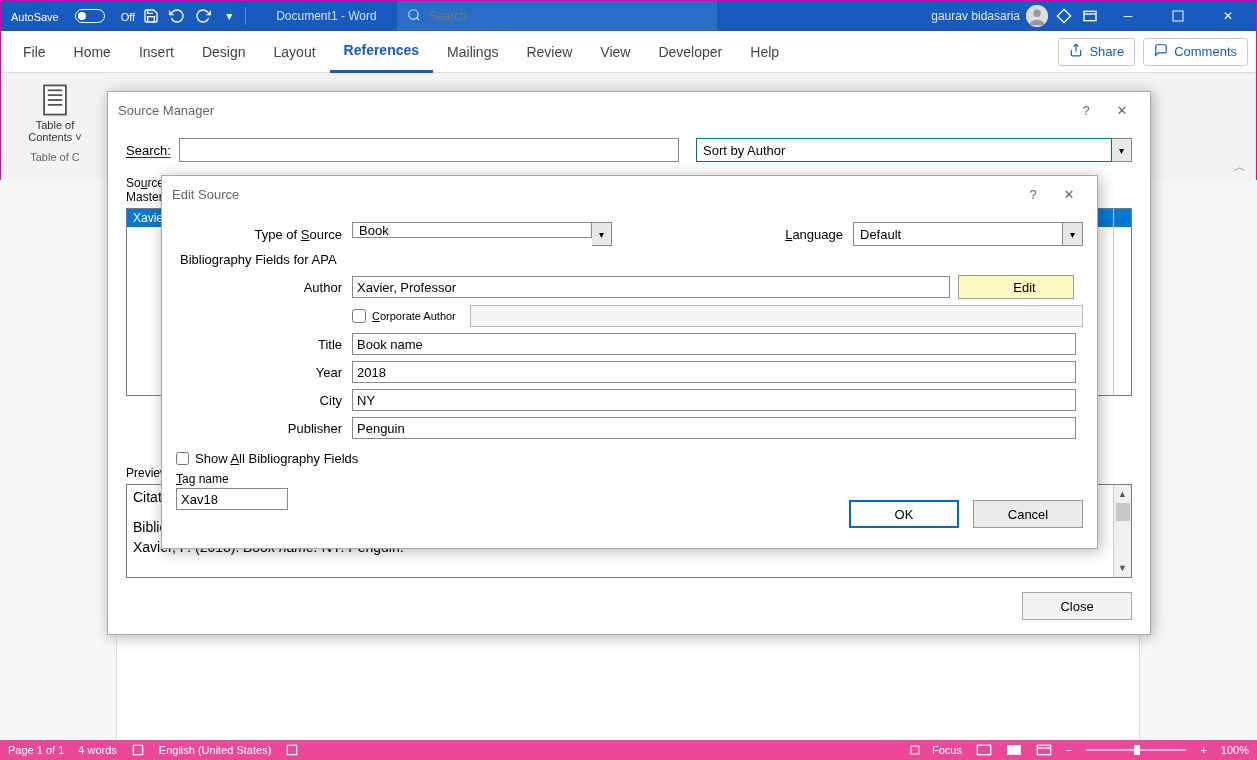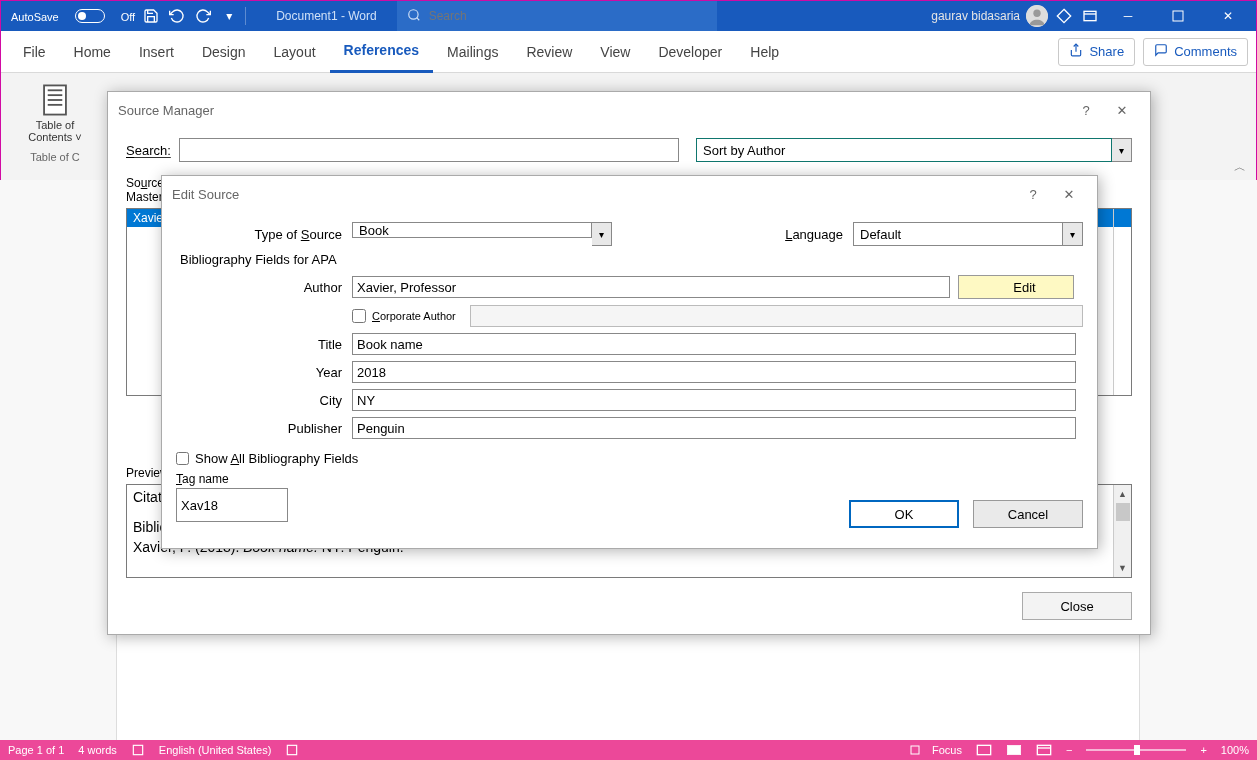--- a/index.html
+++ b/index.html
@@ -90,21 +90,21 @@
 .es-row .input { height: 22px; border: 1px solid #888; padding: 0 4px; font-size: 13px; outline:none; }
 .es-row .input.long { width: 598px; }
 .es-row .input.full { width: 724px; }
 .es-editbtn { width: 116px; height: 24px; border: 1px solid #999; background: #fef9c3; margin-left: 8px; font-size: 13px; padding-left: 17px; }
 .corp-row { display: flex; align-items: center; gap: 6px; margin-left: 176px; margin-bottom: 6px; }
 .corp-row input[type=checkbox] { width:14px; height:14px; }
 .corp-row .lbltext { font-size:11px; }
 .corp-row .disabled-box { flex:1; height:22px; border:1px solid #bbb; background:#f5f5f5; margin-left:8px; }
 .showall-row { display:flex; align-items:center; gap:6px; margin:12px 0 6px; }
 .tag-lbl { font-size:12px; }
-.tag-input { width:112px; height:34px; border:1px solid #888; padding:0 4px; font-size:13px; margin-top:2px; }
+.tag-input { width:112px; height:22px; border:1px solid #888; padding:0 4px; font-size:13px; margin-top:2px; }
 .es-actions { position:absolute; right:14px; bottom:20px; display:flex; gap:14px; }
 .es-actions button { width:110px; height:28px; font-size:13px; border:1px solid #999; background:#eaeaea; }
 .es-actions .primary { border:2px solid #0067c0; background:#fff; }
 
 .u { text-decoration: underline; }
 </style>
 </head>
 <body>
 
 <div class="titlebar">

